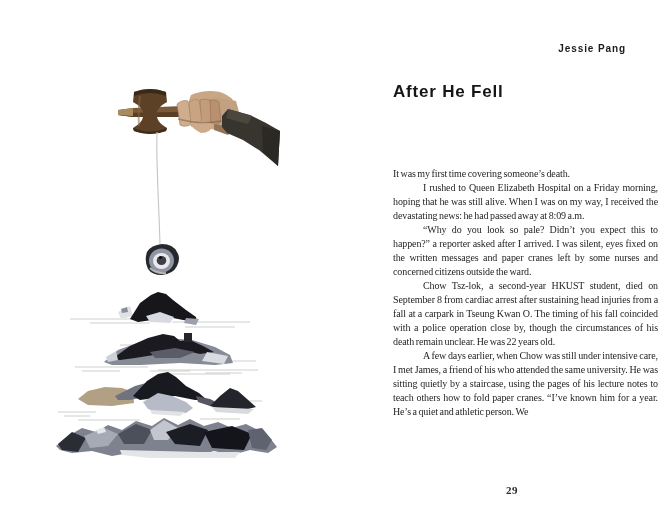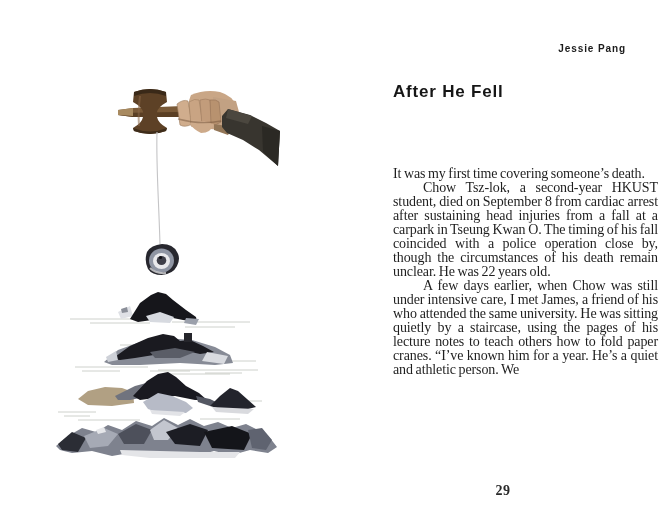--- a/index.html
+++ b/index.html
@@ -19,29 +19,29 @@
     color: #1b1b1b; line-height: 12px;
   }
   .title {
     position: absolute; left: 58px; top: 84px;
     font-family: "Liberation Sans", sans-serif;
     font-size: 17px; font-weight: 700; letter-spacing: 0.8px;
     color: #161616; line-height: 16px;
   }
   .body-text {
     position: absolute; left: 58px; top: 167px; width: 265px;
-    font-size: 14px; line-height: 14px; color: #1e1e1e;
+    font-size: 10px; line-height: 14px; color: #1e1e1e;
     text-align: justify; letter-spacing: -0.1px; word-spacing: -0.8px;
   }
   .body-text p { text-indent: 30px; }
   .body-text p:first-child { text-indent: 0; }
   .folio {
     position: absolute; left: 153px; top: 485px; width: 30px;
-    text-align: center;
-    font-size: 14px; font-weight: 700; color: #2a2a2a;
+    text-align: right;
+    font-size: 11px; font-weight: 700; color: #2a2a2a;
     letter-spacing: 0.5px; line-height: 11px;
   }
 </style>
 </head>
 <body>
 
 <div class="spread">
 
   <section class="page page-left">
     <svg class="illustration" width="335" height="524" viewBox="0 0 335 524" role="img" aria-label="Hand in a dark sleeve holding a wooden kendama toy; a string suspends a round eye-like ball above four layers of torn-paper collage mountains with pencil streaks">
@@ -154,19 +154,21 @@
         <polygon points="120,450 200,452 240,452 235,458 150,458 122,455" fill="#e4e5e8"></polygon>
       </g>
     </svg>
   </section>
 
   <section class="page page-right">
     <div class="author">Jessie Pang</div>
     <h1 class="title">After He Fell</h1>
     <div class="body-text">
       <p>It was my first time covering someone’s death.</p>
+      <p>I rushed to Queen Elizabeth Hospital on a Friday morning, hoping that he was still alive. When I was on my way, I received the devastating news: he had passed away at 8:09 a.m.</p>
+      <p>“Why do you look so pale? Didn’t you expect this to happen?” a reporter asked after I arrived. I was silent, eyes fixed on the written messages and paper cranes left by some nurses and concerned citizens outside the ward.</p>
       <p>Chow Tsz-lok, a second-year HKUST student, died on September 8 from cardiac arrest after sustaining head injuries from a fall at a carpark in Tseung Kwan O. The timing of his fall coincided with a police operation close by, though the circumstances of his death remain unclear. He was 22 years old.</p>
       <p>A few days earlier, when Chow was still under intensive care, I met James, a friend of his who attended the same university. He was sitting quietly by a staircase, using the pages of his lecture notes to teach others how to fold paper cranes. “I’ve known him for a year. He’s a quiet and athletic person. We</p>
     </div>
     <div class="folio">29</div>
   </section>
 
 </div>
 
 </body></html>

